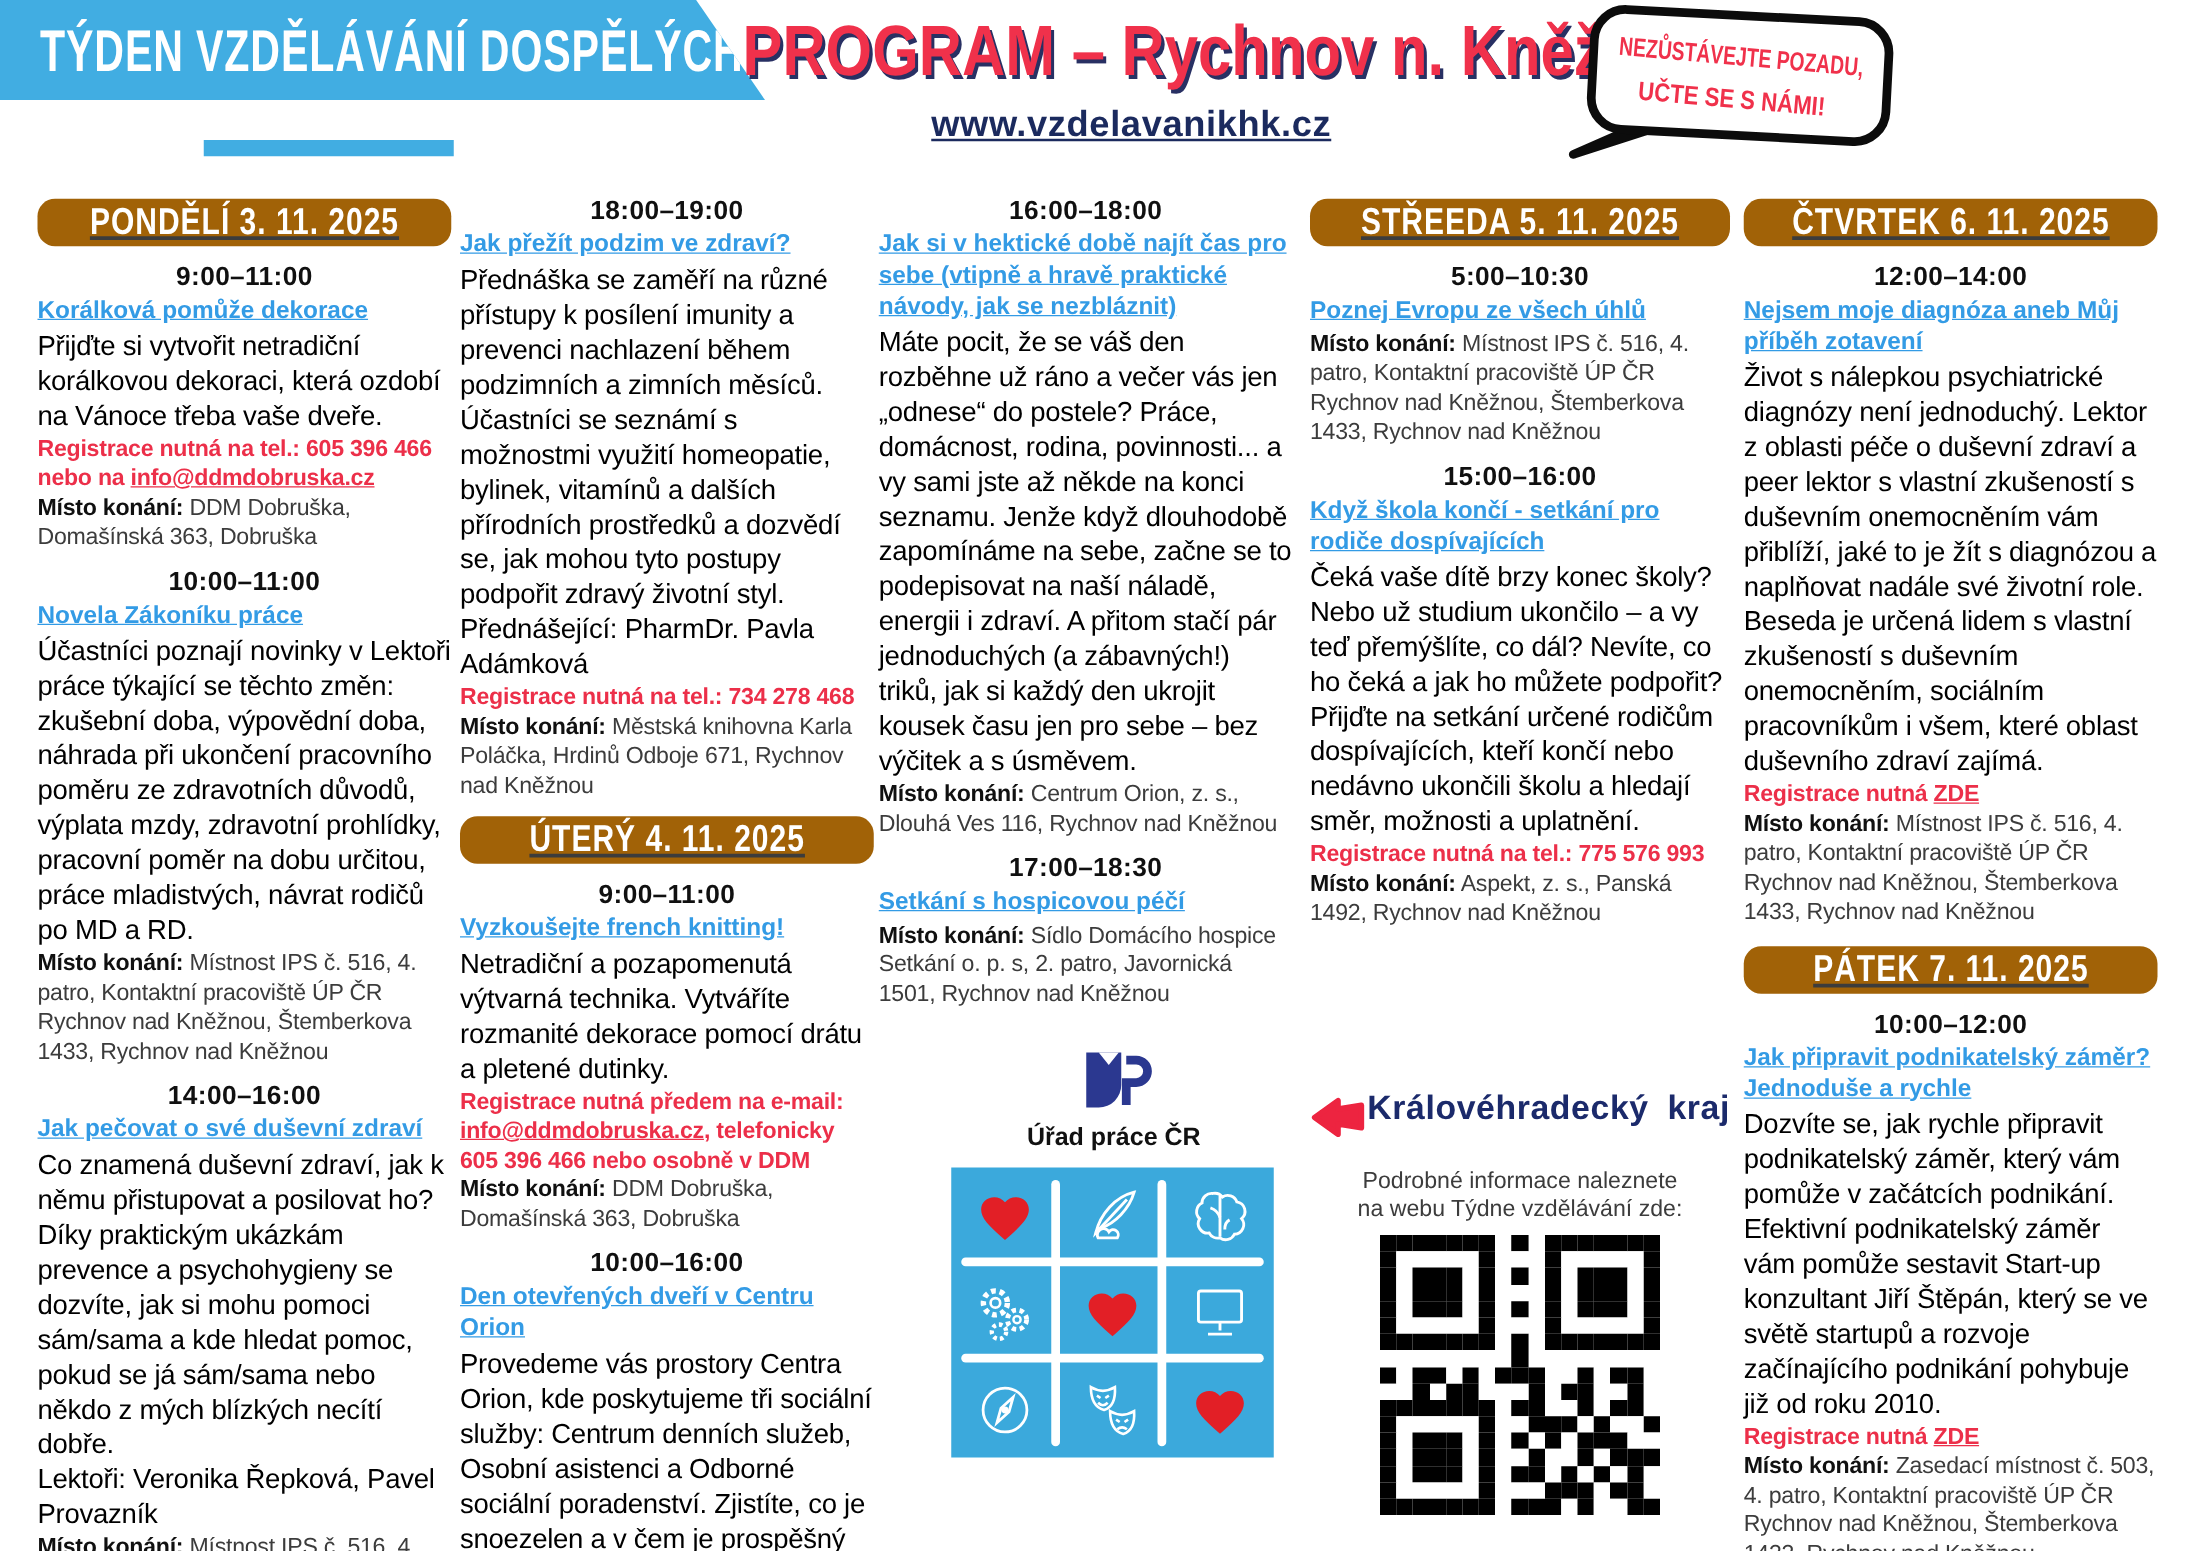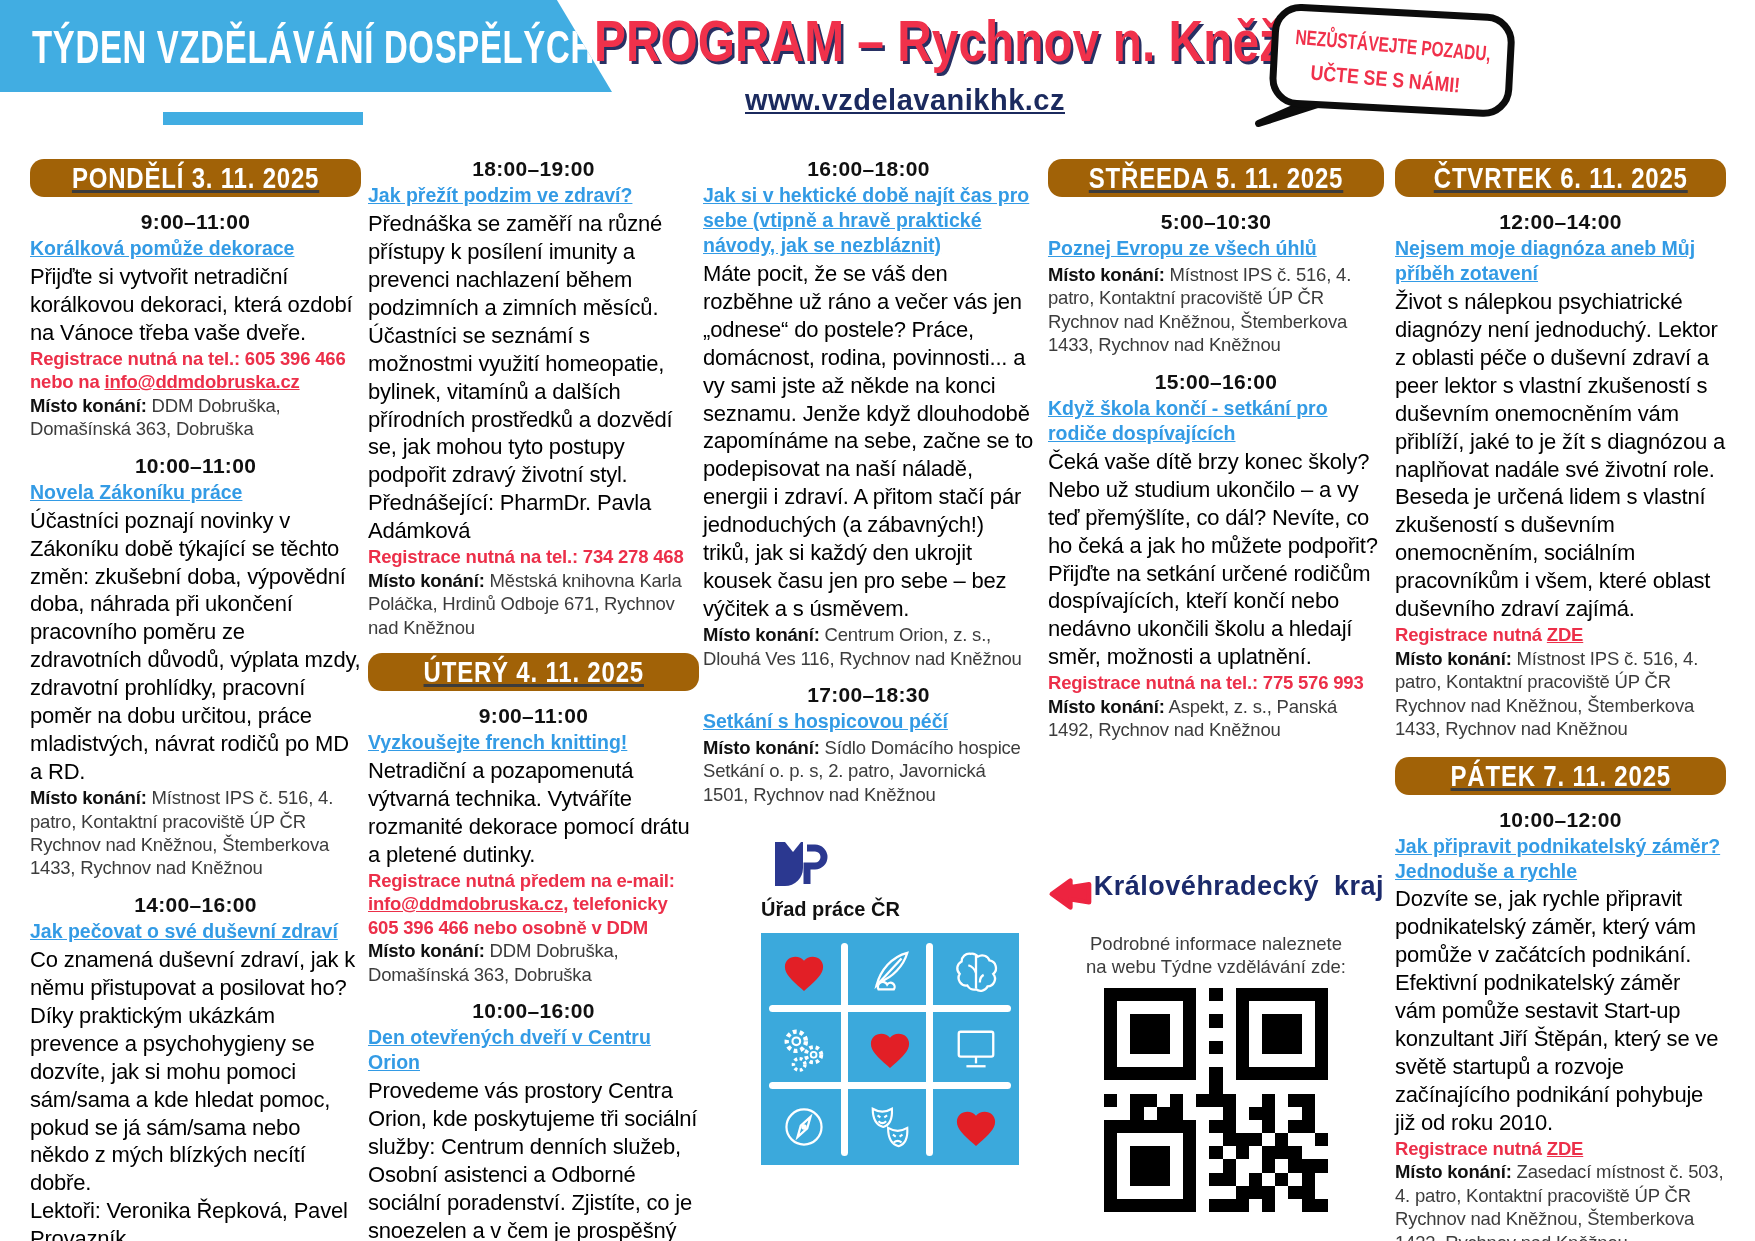--- a/index.html
+++ b/index.html
@@ -3,21 +3,21 @@
 <meta charset="utf-8">
 <style>
   * { margin:0; padding:0; box-sizing:border-box; }
   html,body { width:1755px; height:1241px; }
   body {
     position:relative; background:#ffffff; overflow:hidden;
     font-family:"Liberation Sans", sans-serif; color:#3c3c3c;
   }
   
   .banner {
-    position:absolute; left:0; top:0; width:612px; height:92px;
+    position:absolute; left:0; top:0; width:612px; height:80px;
     background:#41ADE2; clip-path:polygon(0 0, 91% 0, 100% 100%, 0 100%);
     display:flex; align-items:center;
   }
   .banner-title {
     font-weight:800; font-size:47px; color:#fff; white-space:nowrap;
     transform:scaleX(.70); transform-origin:0 50%; margin-left:32px; letter-spacing:1px;
   }
   .banner-bar { position:absolute; left:163px; top:112px; width:200px; height:13px; background:#41ADE2; }
   .program-title { position:absolute; left:520px; top:8px; width:770px; text-align:center; }
   .program-title span {
@@ -46,21 +46,21 @@
   .time { text-align:center; font-weight:700; font-size:21px; color:#101010; margin:13px 0 2px; letter-spacing:.3px; }
   .event:first-child > .time { margin-top:2px; }
   .title-wrap { margin:0 0 2px; line-height:1.28; }
   .title { color:#339BE5; font-weight:700; font-size:19.5px; text-decoration:underline; cursor:pointer; }
   .desc, .extra { font-size:22px; line-height:1.27; letter-spacing:-.2px; color:#000000; }
   .reg { font-size:18.5px; line-height:1.27; font-weight:700; color:#EC2F49; letter-spacing:-.2px; }
   .reg a { color:inherit; text-decoration:underline; cursor:pointer; }
   .place { font-size:18.5px; line-height:1.27; letter-spacing:-.2px; }
   .place b { color:#101010; }
   
-  .up-block { width:260px; margin:34px 0 0 58px; text-align:left; }
+  .up-block { width:260px; margin:34px 0 0 58px; text-align:center; }
   .up-caption { font-weight:700; font-size:20px; color:#111; margin-top:2px; }
   .illustration { position:relative; width:258px; height:232px; background:#3BA9DC; margin:12px 0 0 58px; }
   .gline { position:absolute; background:#fff; border-radius:4px; }
   .icon-grid { position:absolute; inset:0; display:grid; grid-template-columns:repeat(3,1fr); grid-template-rows:repeat(3,1fr); }
   .icon-grid div { display:flex; align-items:center; justify-content:center; }
   
   .kraj { margin-top:116px; display:flex; align-items:center; justify-content:center; gap:1px; }
   .kraj-name { font-weight:800; font-size:27px; color:#1B2A6B; letter-spacing:.5px; word-spacing:7px; white-space:nowrap; }
   .qr-caption { text-align:center; font-size:18.5px; color:#3c3c3c; margin-top:16px; line-height:1.25; }
   .qr { width:224px; margin:10px auto 0; display:grid; }
@@ -99,21 +99,21 @@
     <div class="time">9:00–11:00</div>
     <div class="title-wrap"><a class="title">Korálková pomůže dekorace</a></div>
     <div class="desc">Přijďte si vytvořit netradiční korálkovou dekoraci, která ozdobí na Vánoce třeba vaše dveře.</div>
     <div class="reg"><span>Registrace nutná na tel.: 605 396 466 nebo na </span><a>info@ddmdobruska.cz</a></div>
     <div class="place"><b>Místo konání:</b> <span>DDM Dobruška, Domašínská 363, Dobruška</span></div>
   </div>
 
   <div class="event">
     <div class="time">10:00–11:00</div>
     <div class="title-wrap"><a class="title">Novela Zákoníku práce</a></div>
-    <div class="desc">Účastníci poznají novinky v Zákoníku době týkající se těchto změn: zkušební doba, výpovědní doba, náhrada při ukončení pracovního poměru ze zdravotních důvodů, výplata mzdy, zdravotní prohlídky, pracovní poměr na dobu určitou, práce mladistvých, návrat rodičů po MD a RD.</div>
+    <div class="desc">Účastníci poznají novinky v Lektoři práce týkající se těchto změn: zkušební doba, výpovědní doba, náhrada při ukončení pracovního poměru ze zdravotních důvodů, výplata mzdy, zdravotní prohlídky, pracovní poměr na dobu určitou, práce mladistvých, návrat rodičů po MD a RD.</div>
     <div class="place"><b>Místo konání:</b> <span>Místnost IPS č. 516, 4. patro, Kontaktní pracoviště ÚP ČR Rychnov nad Kněžnou, Štemberkova 1433, Rychnov nad Kněžnou</span></div>
   </div>
 
   <div class="event">
     <div class="time">14:00–16:00</div>
     <div class="title-wrap"><a class="title">Jak pečovat o své duševní zdraví</a></div>
     <div class="desc">Co znamená duševní zdraví, jak k němu přistupovat a posilovat ho? Díky praktickým ukázkám prevence a psychohygieny se dozvíte, jak si mohu pomoci sám/sama a kde hledat pomoc, pokud se já sám/sama nebo někdo z mých blízkých necítí dobře.</div>
     <div class="extra">Lektoři: Veronika Řepková, Pavel Provazník</div>
     <div class="place"><b>Místo konání:</b> <span>Místnost IPS č. 516, 4. patro, Kontaktní pracoviště ÚP ČR Rychnov nad Kněžnou, Štemberkova 1433, Rychnov nad Kněžnou</span></div>
   </div>

